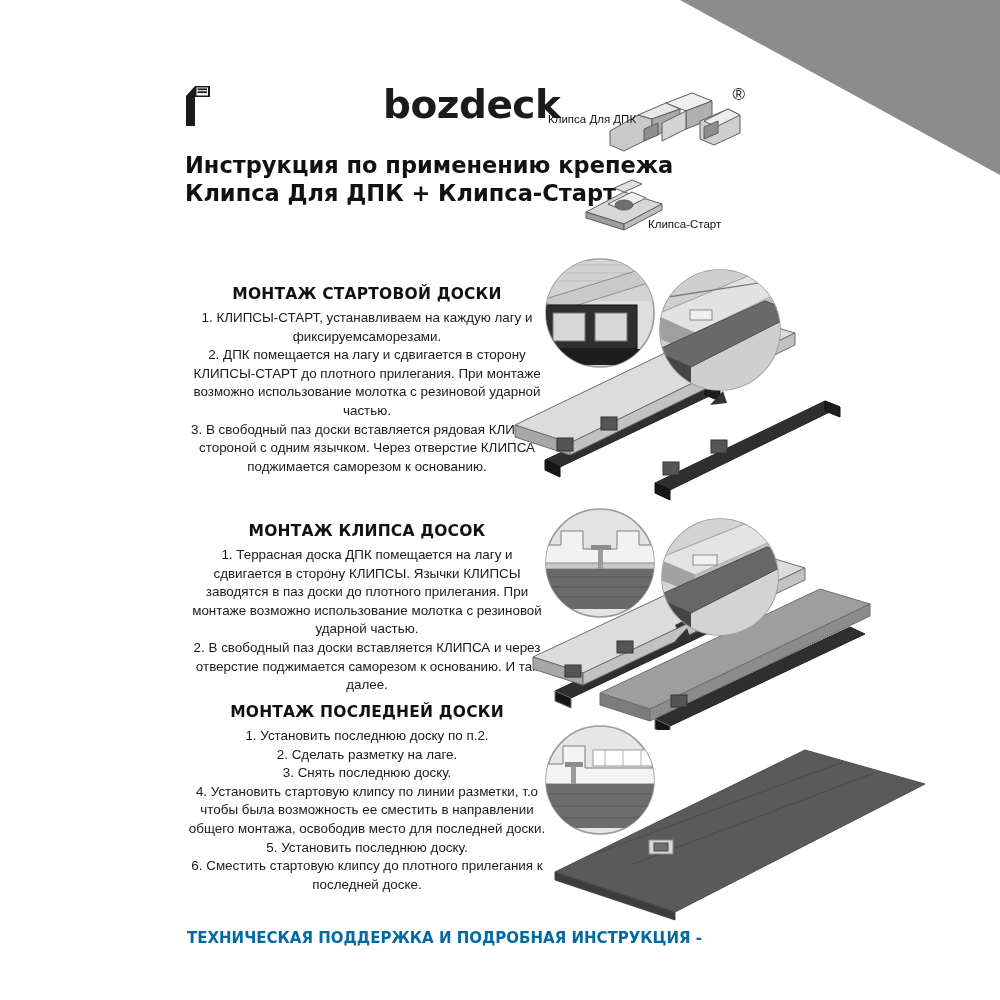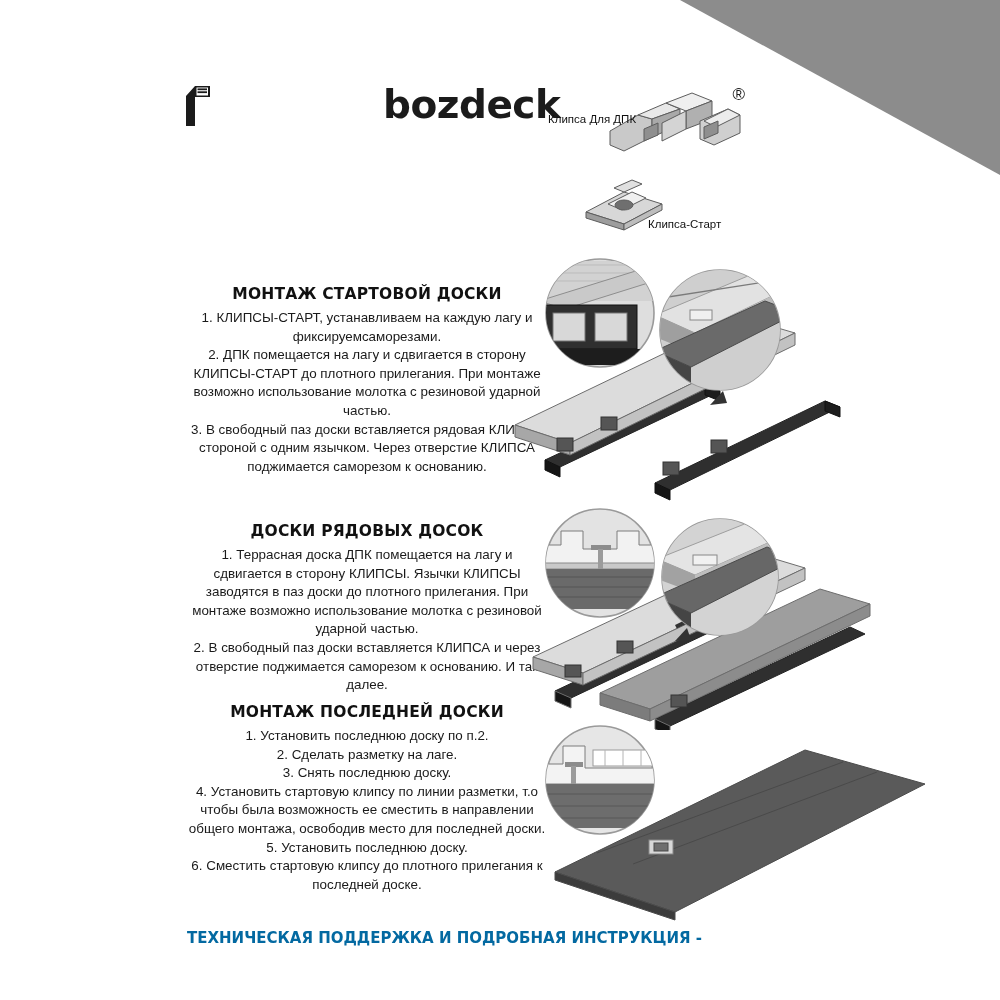--- a/index.html
+++ b/index.html
@@ -133,20 +133,24 @@
         <svg width="26" height="42" viewBox="0 0 26 42">
           <path d="M25 1 L10 1 L1 11 L1 41 L10 41 L10 12 L25 12 Z" fill="#1b1b1b"></path>
           <path d="M11.5 2.5 L23 2.5 L23 10.5 L11.5 10.5 Z" fill="#ffffff"></path>
           <path d="M12.5 3.4 L22 3.4 L22 5.2 L12.5 5.2 Z" fill="#1b1b1b"></path>
           <path d="M12.5 6.3 L22 6.3 L22 8.1 L12.5 8.1 Z" fill="#1b1b1b"></path>
         </svg>
       </span>
       <span class="logo-text">bozdeck</span>
       <span class="logo-reg">®</span>
     </div>
+    <div class="doc-title">
+      <div>Инструкция по применению крепежа</div>
+      <div>Клипса Для ДПК + Клипса-Старт</div>
+    </div>
   </div>
 
   <div class="illus" style="left:600px; top:85px; width:140px; height:70px;">
     <svg width="160" height="80" viewBox="0 0 160 80">
       <g stroke="#5d5d5d" stroke-width="1">
         <polygon points="10,46 38,30 52,34 52,52 24,66 10,60" fill="#c9c9c9"></polygon>
         <polygon points="38,30 66,18 80,24 52,34" fill="#e8e8e8"></polygon>
         <polygon points="52,34 80,24 80,40 52,52" fill="#a9a9a9"></polygon>
         <polygon points="66,18 92,8 112,16 86,26" fill="#efefef"></polygon>
         <polygon points="86,26 112,16 112,34 86,44" fill="#b0b0b0"></polygon>
@@ -240,21 +244,21 @@
           <polygon points="150,96 260,46 292,58 186,112" fill="#6a6a6a" stroke="#4a4a4a"></polygon>
           <polygon points="150,96 186,112 186,134 150,120" fill="#454545"></polygon>
           <rect x="185" y="55" width="22" height="10" fill="#f0f0f0" stroke="#888"></rect>
           <line x1="150" y1="44" x2="292" y2="22" stroke="#7b7b7b" stroke-width="1.4"></line>
         </g>
       </g>
     </svg>
   </div>
 
   <div class="section" id="sec2">
-    <h2>ДОСКИ РЯДОВЫХ ДОСОК</h2>
+    <h2>МОНТАЖ КЛИПСА ДОСОК</h2>
     <p style="white-space:pre-line">1. Террасная доска ДПК помещается на лагу и сдвигается в сторону КЛИПСЫ. Язычки КЛИПСЫ заводятся в паз доски до плотного прилегания. При монтаже возможно использование молотка с резиновой ударной частью.
 2. В свободный паз доски вставляется КЛИПСА и через отверстие поджимается саморезом к основанию. И так далее.</p>
   </div>
 
   <div class="illus" style="left:505px; top:505px; width:470px; height:225px;">
     <svg width="470" height="225" viewBox="0 0 470 225">
       <g stroke="#6d6d6d" stroke-width="1">
 
         <polygon points="50,186 240,96 256,103 66,193" fill="#2f2f2f" stroke="#222"></polygon>
         <polygon points="50,186 66,193 66,203 50,196" fill="#151515"></polygon>

